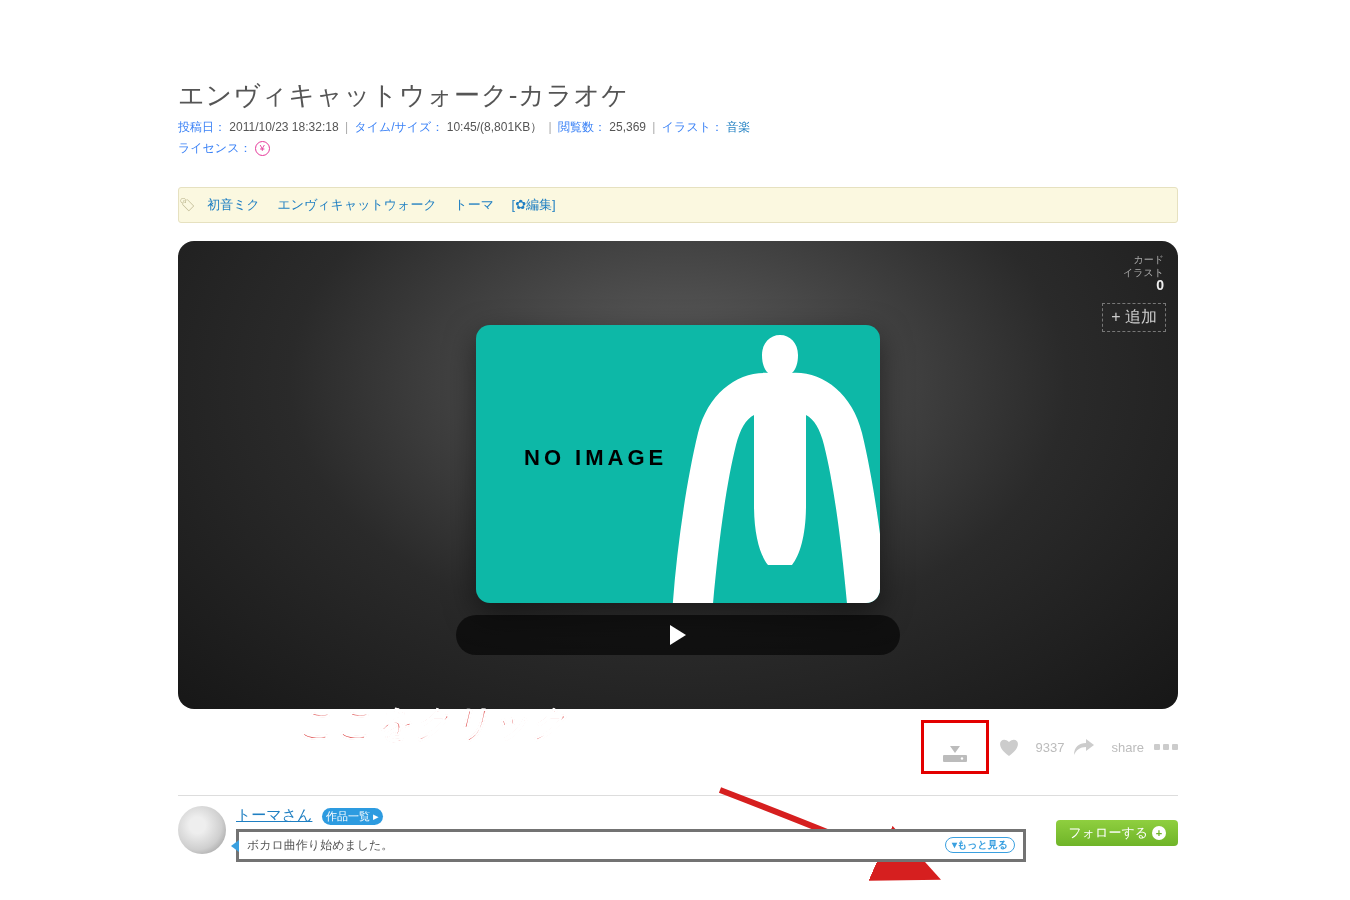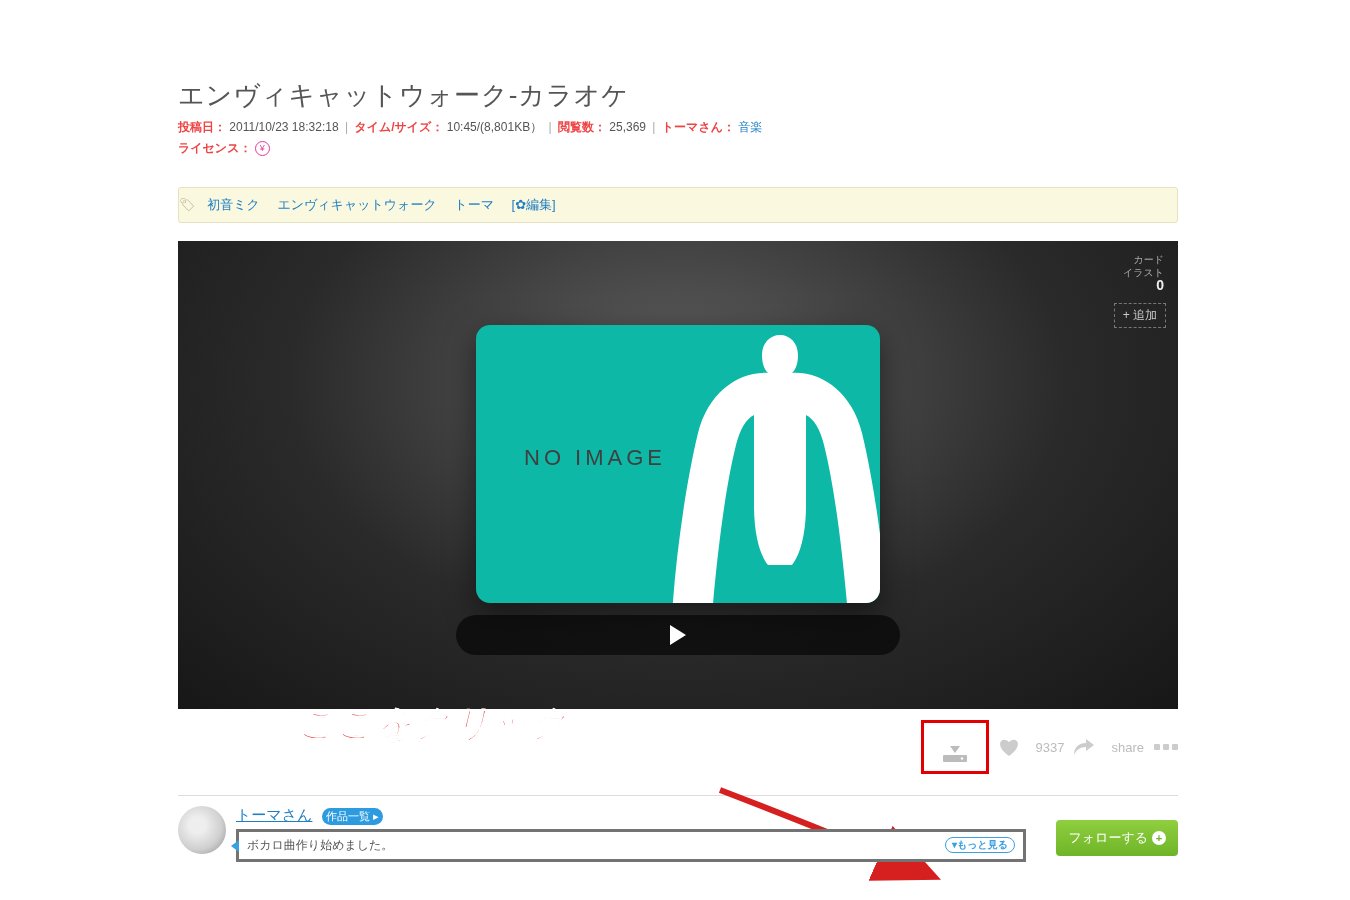--- a/index.html
+++ b/index.html
@@ -1,35 +1,35 @@
 <!DOCTYPE html>
 <html><head>
 <meta charset="utf-8">
 <style>
   * { box-sizing: border-box; margin: 0; padding: 0; }
   body { font-family: "メイリオ", Meiryo, sans-serif; width: 1350px; height: 900px; background: #fff; color: #333; font-size: 13px; }
   .page { width: 1000px; margin-left: 178px; padding-top: 78px; }
   
   .title { font-size: 26px; font-weight: normal; color: #555; margin-bottom: 6px; letter-spacing: 1px; }
   .meta { font-size: 12px; color: #555; margin-bottom: 4px; }
-  .meta .label { color: #ef4444; font-weight: bold; }
+  .meta .label { color: #3b82f6; }
   .meta .sep { color: #aaa; margin: 0 3px; }
   .meta a { color: #1f7fc2; text-decoration: none; }
   .license-icon { display: inline-block; width: 15px; height: 15px; border: 1.5px solid #e63a9b; border-radius: 50%; font-size: 9px; line-height: 12px; text-align: center; color: #e63a9b; vertical-align: middle; }
 
   .tag-box { margin-top: 30px; border: 1px solid #e6e1c0; background: #fbf8e0; border-radius: 3px; padding: 8px 0; font-size: 13px; }
   .tag-box a { color: #1f7fc2; text-decoration: none; margin-right: 14px; }
   .tag-icon { color: #b9b38b; margin-right: 8px; }
 
   .player { margin-top: 18px; position: relative; width: 1000px; height: 468px; background: #2b2b2b;
-    background: radial-gradient(ellipse at center 30%, #606060 0%, #2a2a2a 55%, #171717 100%); }
+    background: radial-gradient(ellipse at center 30%, #606060 0%, #2a2a2a 55%, #171717 100%); border-radius: 16px; }
   .card-info { position: absolute; top: 12px; right: 14px; text-align: right; color: #aaa; font-size: 10px; line-height: 13px; }
-  .add-btn { position: absolute; top: 62px; right: 12px; color: #ccc; font-size: 12px; border: 1px dashed #777; padding: 3px 8px; cursor: pointer; }
+  .add-btn { position: absolute; top: 62px; right: 12px; color: #ccc; font-size: 16px; border: 1px dashed #777; padding: 3px 8px; cursor: pointer; }
   .cover { position: absolute; left: 298px; top: 84px; width: 404px; height: 278px; background: #0db8a7; border-radius: 14px; box-shadow: 0 10px 30px rgba(0,0,0,0.5); overflow: hidden; }
-  .cover .noimg { position: absolute; left: 48px; top: 120px; color: #404040; font-size: 22px; letter-spacing: 4px; font-weight: normal; }
+  .cover .noimg { position: absolute; left: 48px; top: 120px; color: #000000; font-size: 22px; letter-spacing: 4px; font-weight: bold; }
   .cover svg.sil { position: absolute; right: -10px; top: -10px; }
   .play-bar { position: absolute; left: 278px; bottom: 54px; width: 444px; height: 40px; background: rgba(0,0,0,0.6); border-radius: 20px; }
   .play-bar .play { position: absolute; left: 50%; top: 50%; transform: translate(-50%,-50%); }
   .play .tri { width: 0; height: 0; border-left: 16px solid #fff; border-top: 10px solid transparent; border-bottom: 10px solid transparent; }
 
   .annot { position: absolute; left: 120px; bottom: -40px; pointer-events: none; }
   .annot-text { font-size: 36px; font-weight: bold; font-style: italic; color: #d61f1f; -webkit-text-stroke: 1.2px #fff; text-shadow: 1px 1px 0 #fff, -1px -1px 0 #fff; letter-spacing: 2px; }
 
   .action-row { margin-top: 8px; height: 60px; display: flex; align-items: center; justify-content: flex-end; gap: 10px; position: relative; }
   .dl-box { border: 3px solid #e30000; padding: 8px 14px 6px 14px; }
@@ -39,21 +39,21 @@
   .dots span { width: 6px; height: 6px; background: #ccc; border-radius: 1px; }
 
   .author-row { margin-top: 18px; display: flex; align-items: flex-start; gap: 10px; border-top: 1px solid #ddd; padding-top: 10px; }
   .avatar { width: 48px; height: 48px; border-radius: 50%; background: radial-gradient(circle at 40% 40%, #eee 20%, #cfcfcf 60%, #888 100%); }
   .author-main { flex: 1; }
   .author-name { color: #1f7fc2; font-size: 15px; }
   .works-badge { display: inline-block; background: #2d9be0; color: #fff; font-size: 11px; padding: 1px 4px; border-radius: 10px; margin-left: 6px; }
   .bio { margin-top: 4px; border: 3px solid #737373; padding: 5px 8px; font-size: 12px; color: #555; position: relative; width: 790px; background: #fff; }
   .bio::before { content:""; position:absolute; left:-8px; top:8px; border-right:8px solid #3aa0e0; border-top:6px solid transparent; border-bottom:6px solid transparent; }
   .more { float: right; border: 1px solid #3aa0e0; color: #3aa0e0; font-size: 10px; padding: 0 6px; border-radius: 8px; font-weight: bold; }
-  .follow-btn { background: linear-gradient(#8fcf3f,#6fb428); color: #fff; font-size: 13px; padding: 7px 12px; border-radius: 4px; display: flex; align-items: center; gap: 4px; height: 36px; margin-top: 14px; }
+  .follow-btn { background: linear-gradient(#8fcf3f,#6fb428); color: #fff; font-size: 13px; padding: 7px 12px; border-radius: 4px; display: flex; align-items: center; gap: 4px; height: 26px; margin-top: 14px; }
   .follow-btn .plus { background: #fff; color: #6fb428; width: 14px; height: 14px; border-radius: 50%; font-size: 11px; line-height: 14px; text-align: center; font-weight: bold; }
 
   .arrow-svg { position: absolute; pointer-events: none; }
 </style>
 </head>
 <body>
 
 <div class="page">
 
   <h1 class="title">エンヴィキャットウォーク-カラオケ</h1>
@@ -61,21 +61,21 @@
   <div class="meta">
     <span class="label">投稿日：</span>
     <span>2011/10/23 18:32:18</span>
     <span class="sep">|</span>
     <span class="label">タイム/サイズ：</span>
     <span>10:45/(8,801KB）</span>
     <span class="sep">|</span>
     <span class="label">閲覧数：</span>
     <span>25,369</span>
     <span class="sep">|</span>
-    <span class="label">トーマさん：</span>
+    <span class="label">イラスト：</span>
     <a href="#">音楽</a>
   </div>
   <div class="meta">
     <span class="label">ライセンス：</span>
     <span class="license-icon">¥</span>
   </div>
 
   <div class="tag-box">
     <span class="tag-icon">🏷</span>
     <a href="#">初音ミク</a>

